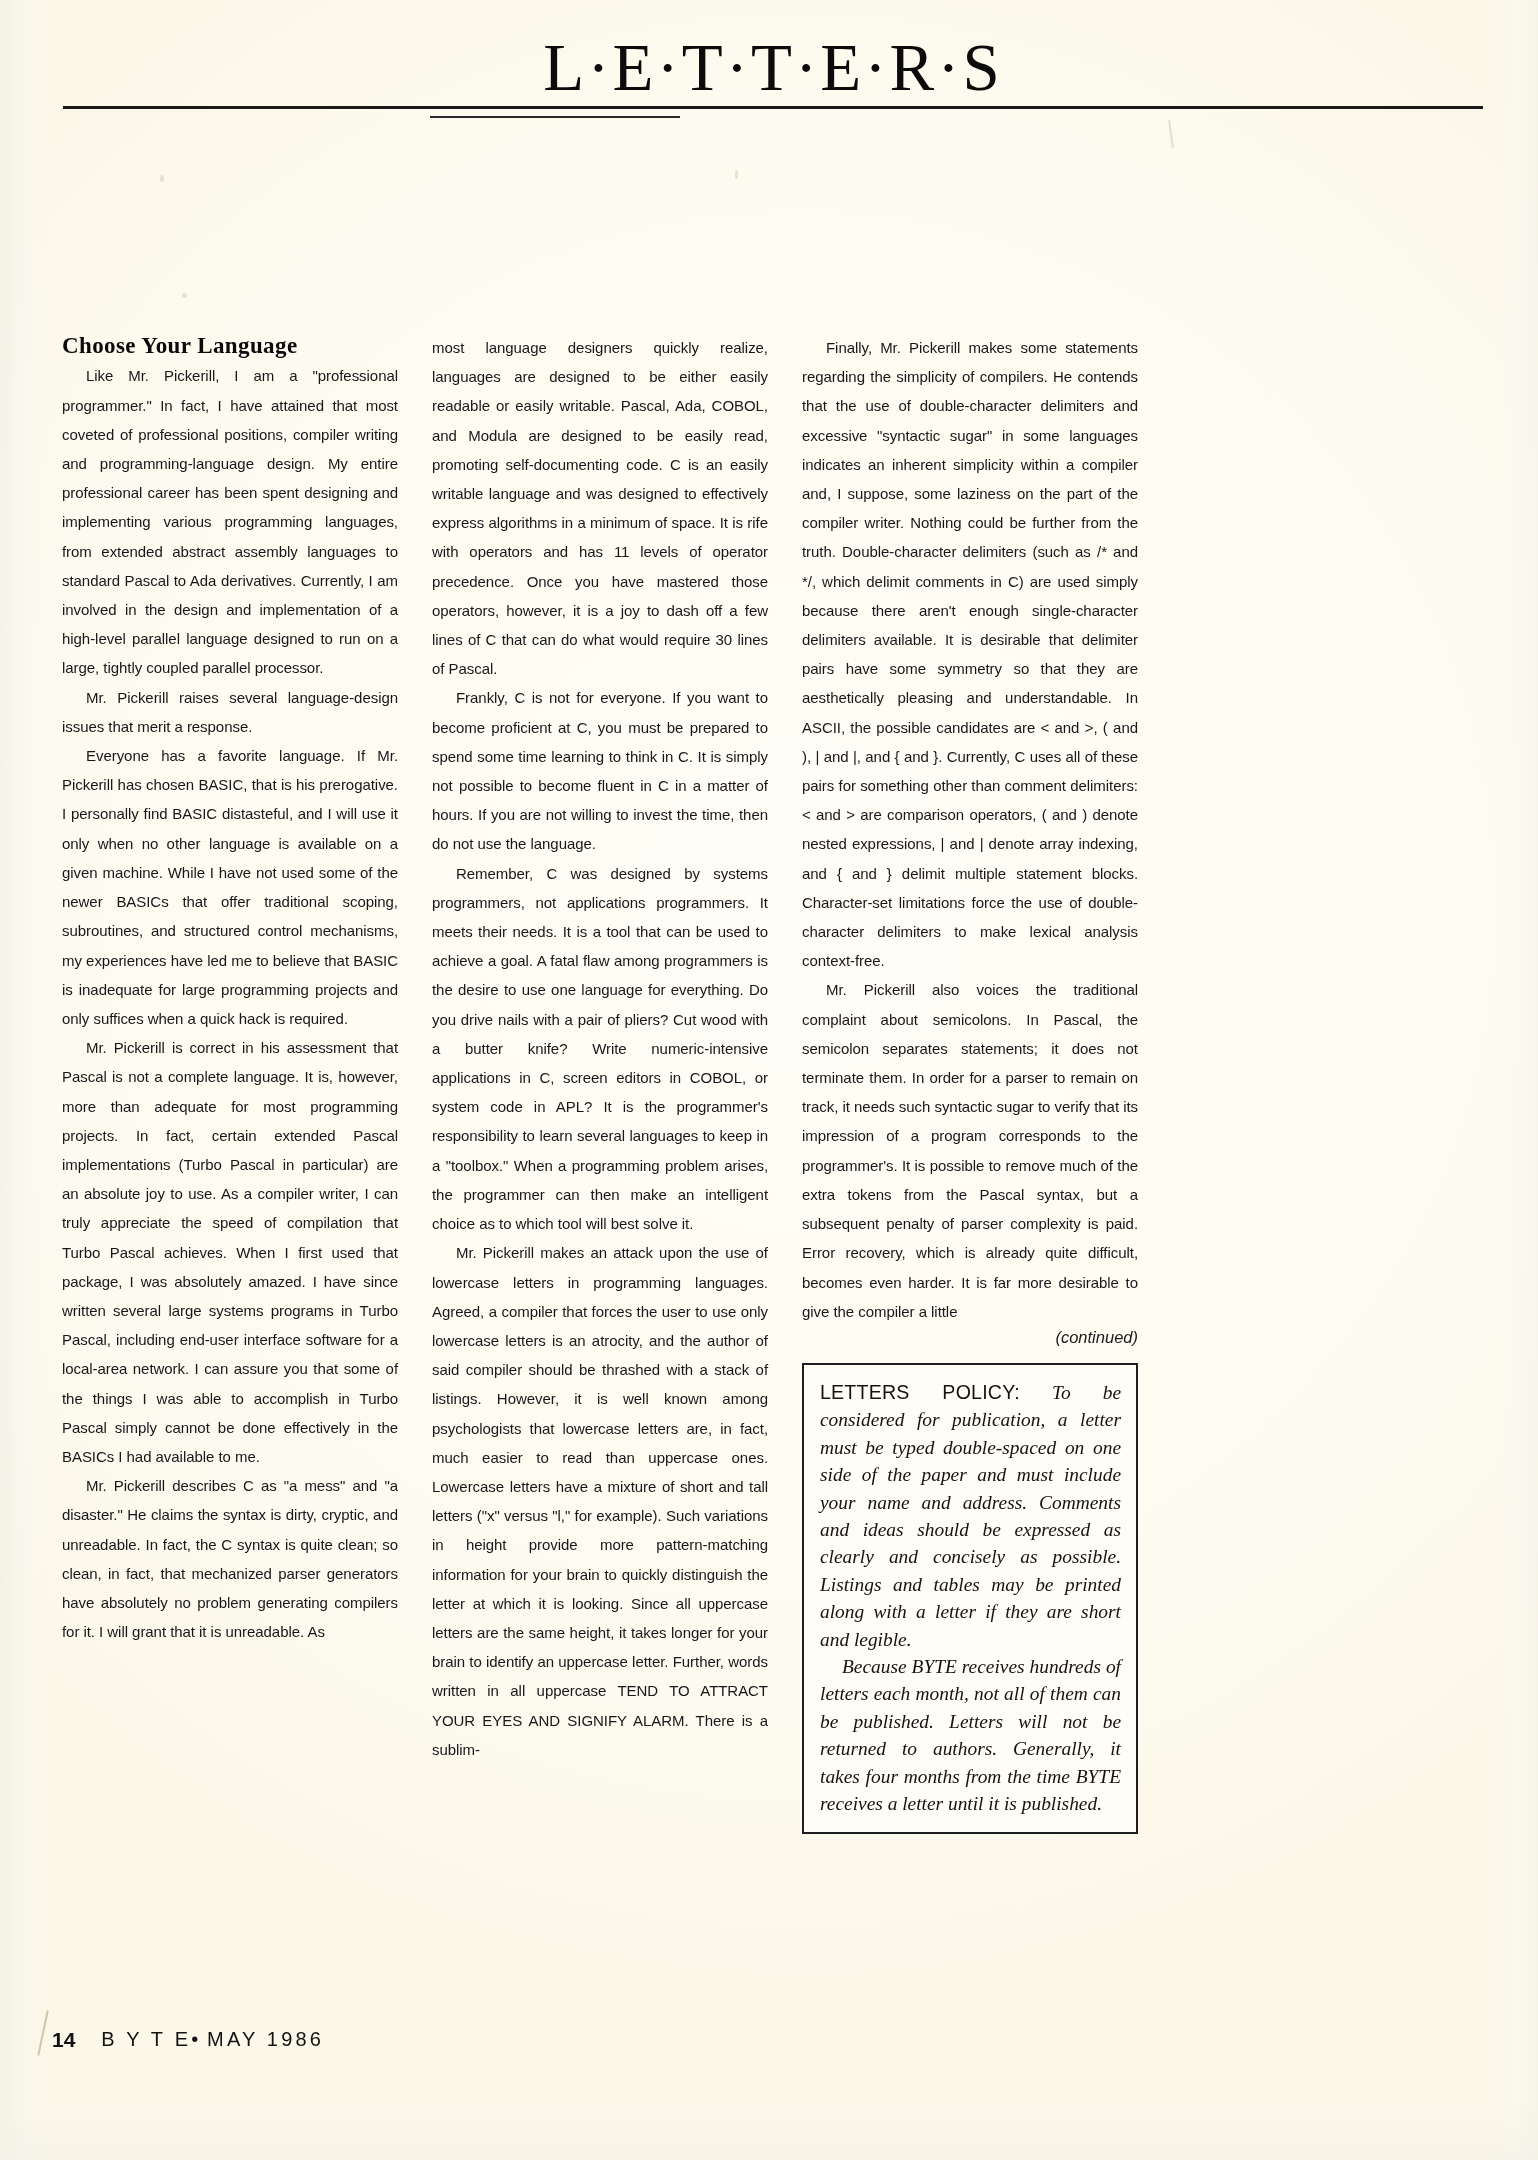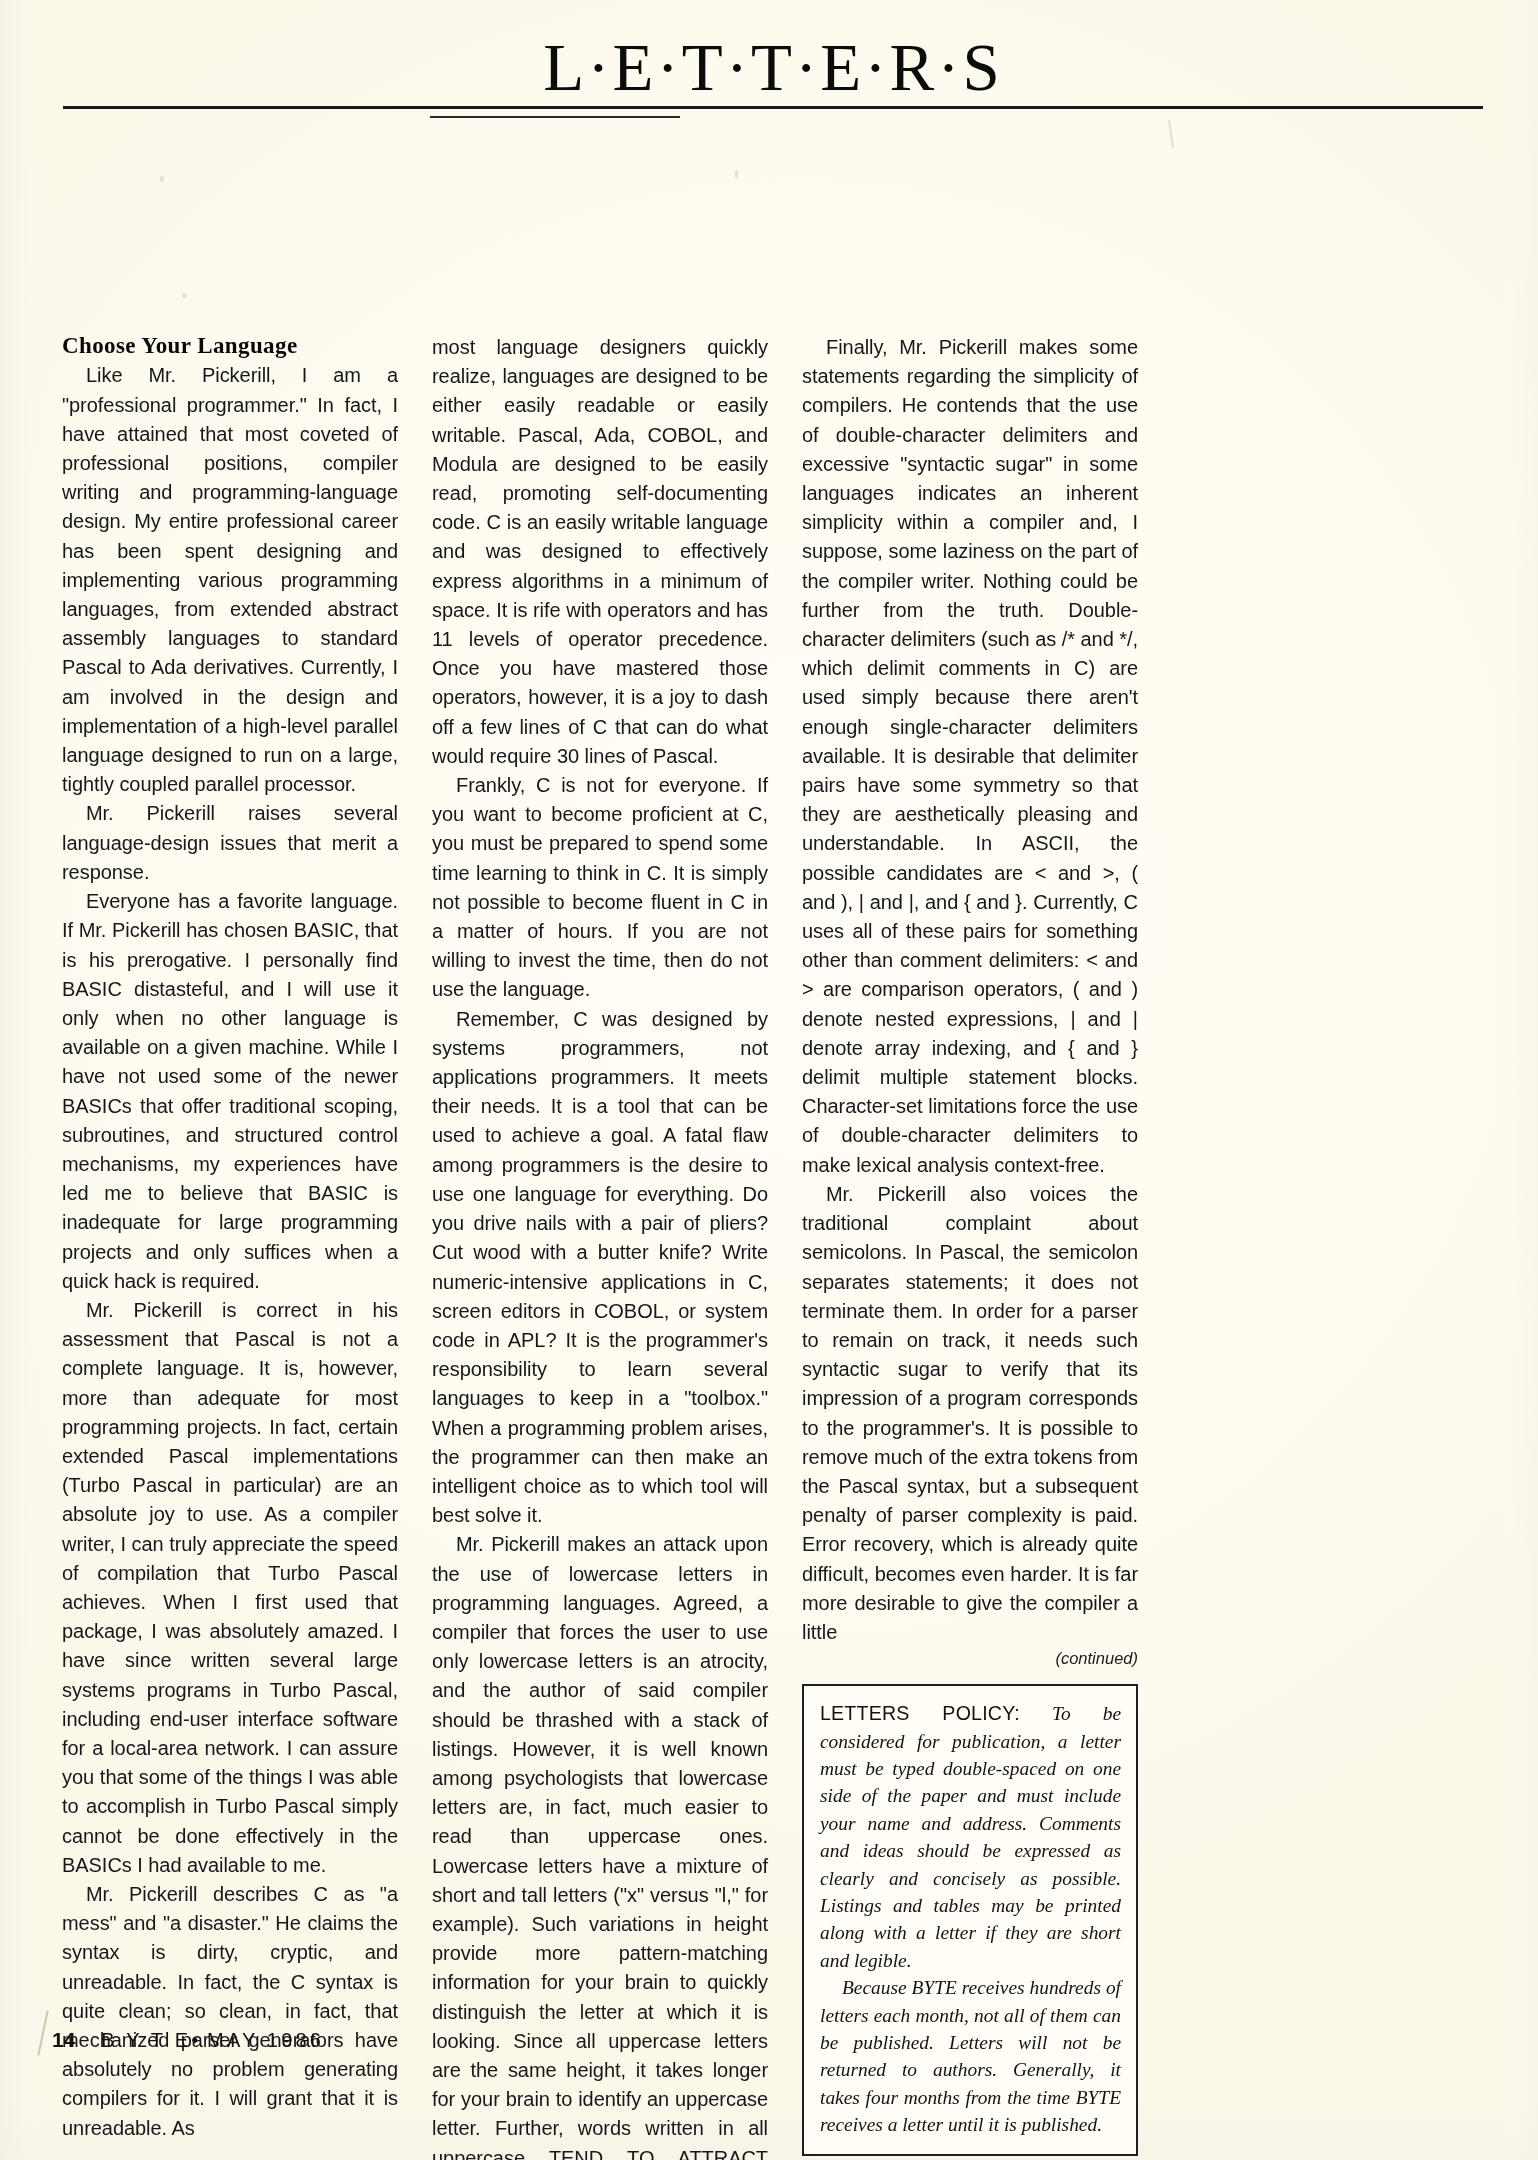--- a/index.html
+++ b/index.html
@@ -96,21 +96,21 @@
     font-weight: 700;
     font-size: 23px;
     letter-spacing: .4px;
     color: #0a0a0a;
     margin: 0 0 2px 0;
     line-height: 1.15;
   }
 
   p.body {
     margin: 0;
-    font-size: 20px;
+    font-size: 15px;
     line-height: 29.2px;
     text-align: justify;
     text-justify: inter-word;
     color: #17171a;
     hyphens: none;
     letter-spacing: -0.05px;
   }
   p.body.indent { text-indent: 24px; }
 
   .continued {
@@ -146,21 +146,21 @@
     font-size: 19.6px;
     letter-spacing: .2px;
   }
 
   
   .footer {
     position: absolute;
     left: 52px;
     bottom: 108px;
     display: flex;
-    align-items: center;
+    align-items: flex-start;
     gap: 26px;
     color: #121212;
   }
   .folio {
     font-size: 21px;
     font-weight: 700;
   }
   .imprint {
     font-size: 20px;
     letter-spacing: 3.2px;

